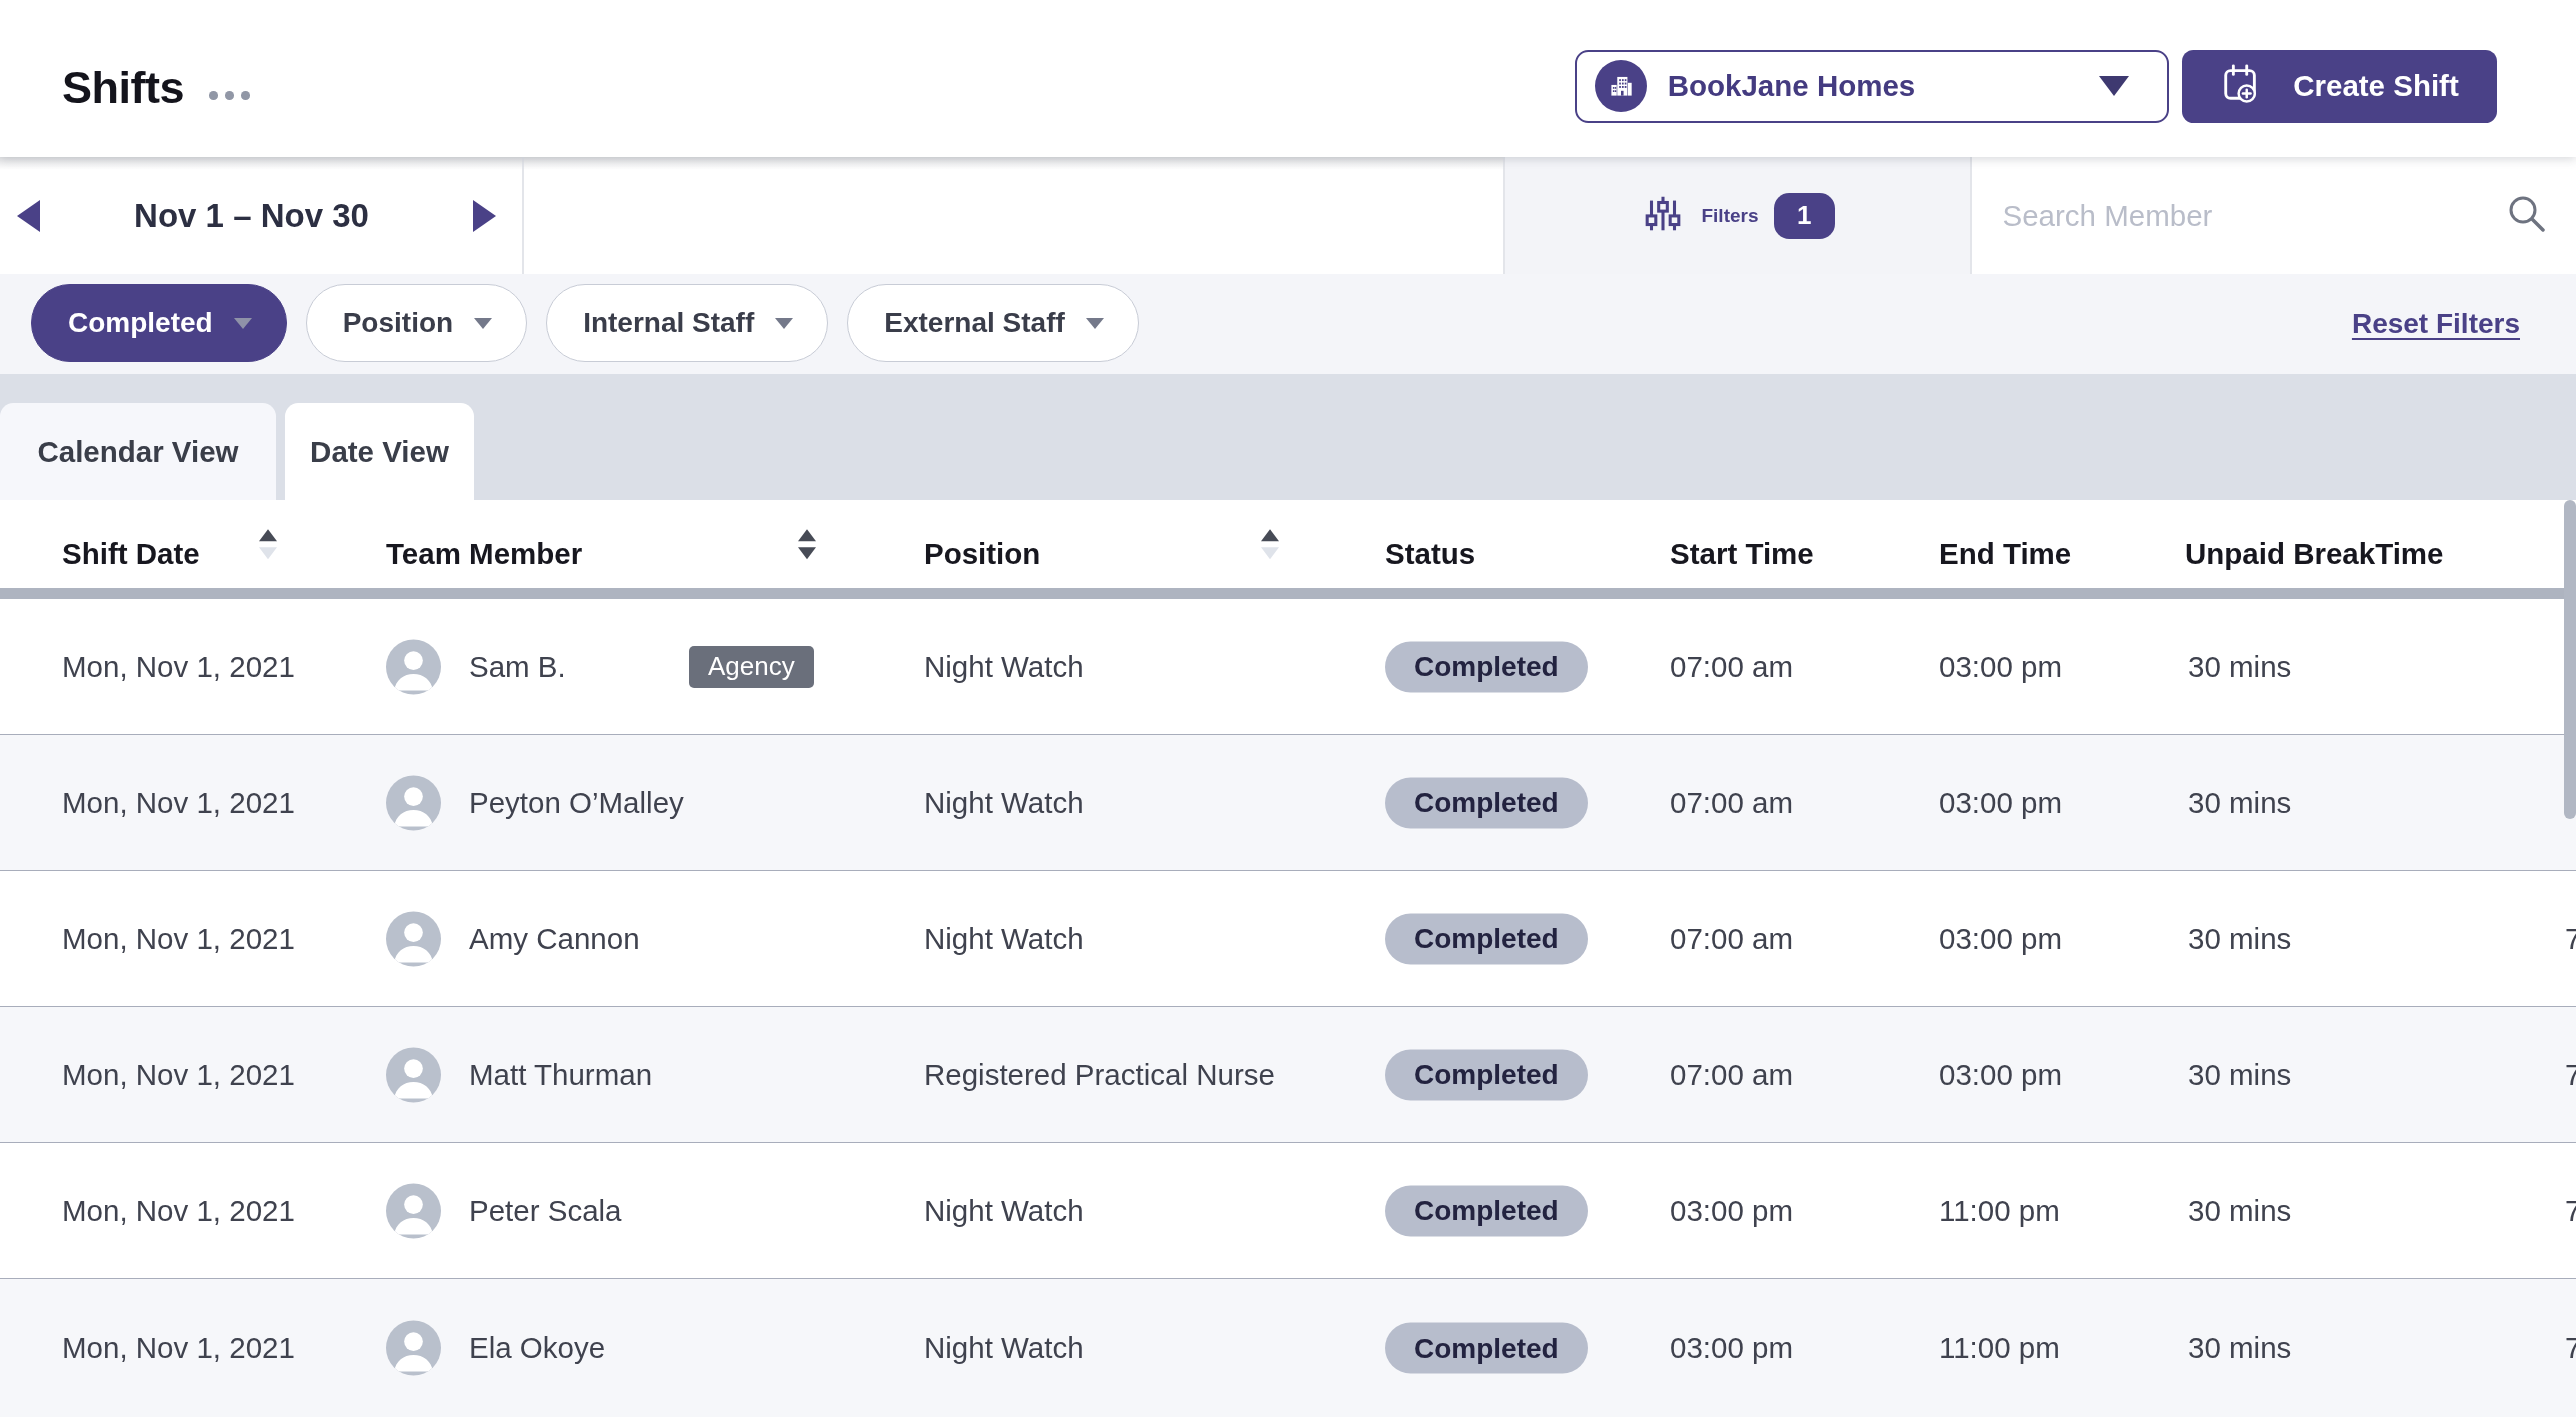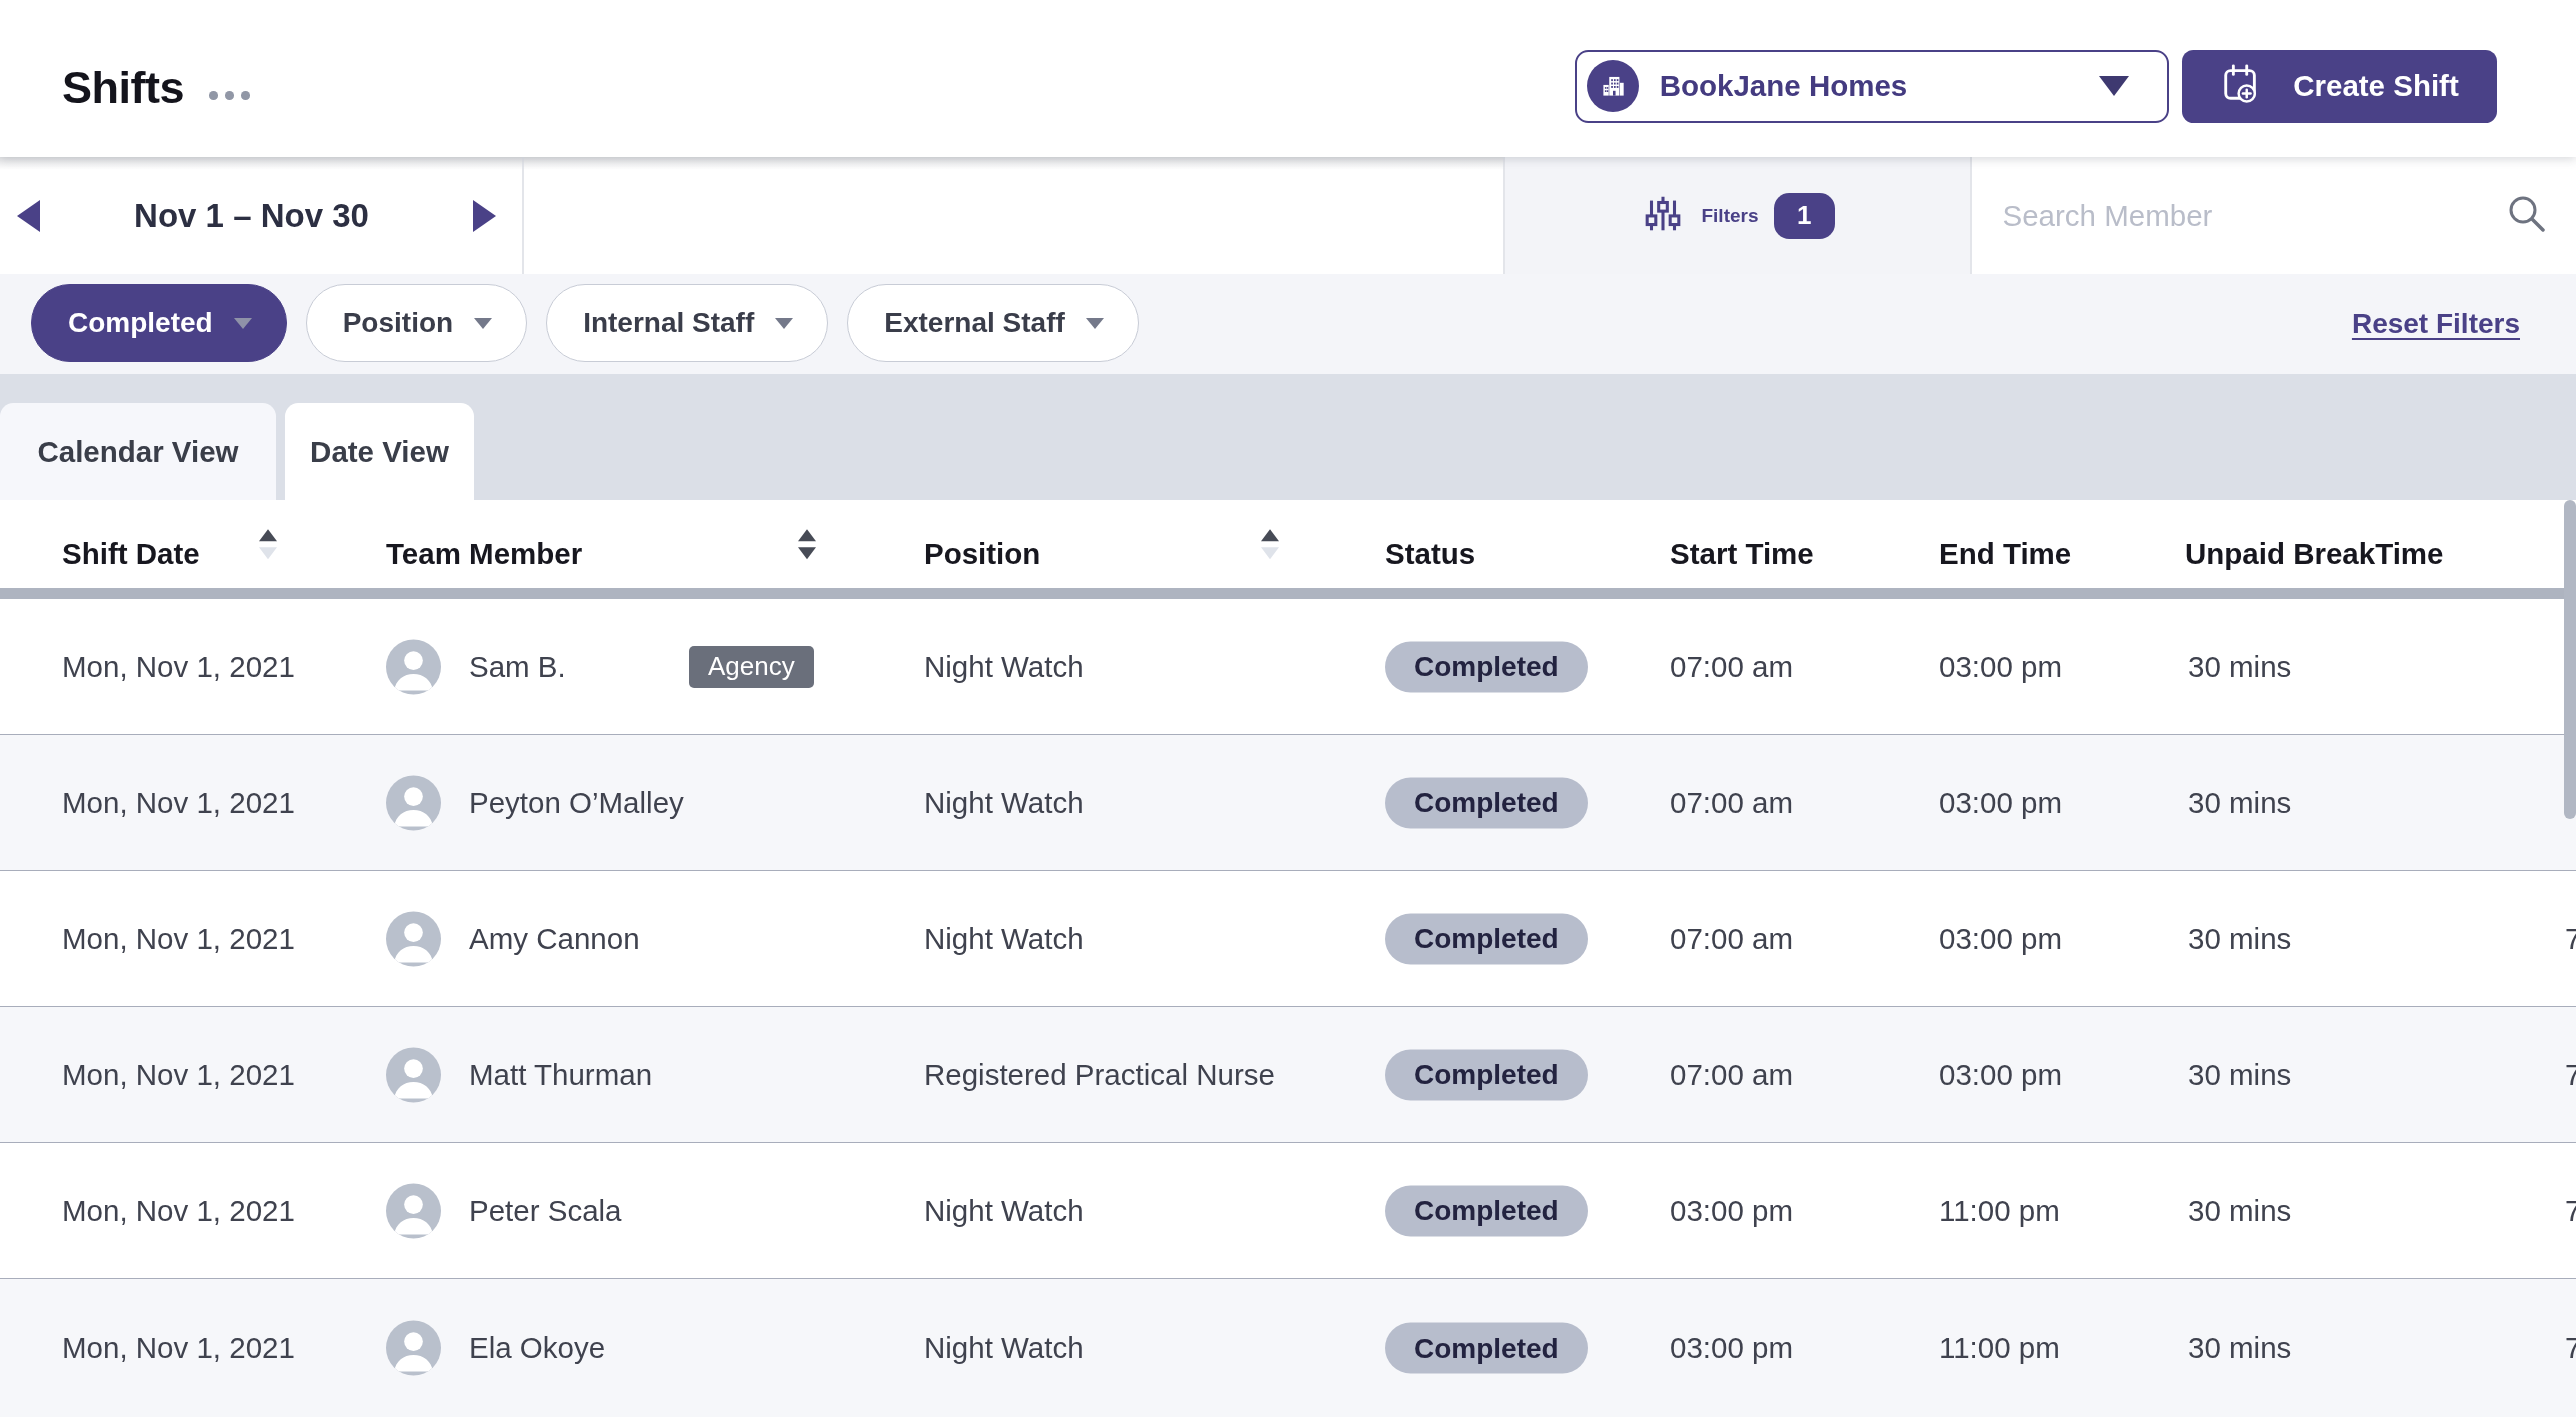--- a/index.html
+++ b/index.html
@@ -12,21 +12,21 @@
   
   .app-header { position:relative; height:138px; background:#fff; z-index:20;
     box-shadow:0 2.9px 9.5px rgba(40,45,60,0.18); }
   .title-wrap { position:absolute; left:62px; top:0; height:138px; display:flex; align-items:center; gap:25px; }
   .page-title { font-size:45px; font-weight:800; color:#14141c; letter-spacing:-0.5px; }
   .more-dots { display:flex; gap:7.6px; align-items:center; margin-top:15.2px; cursor:pointer; }
   .more-dots i { width:8.6px; height:8.6px; border-radius:50%; background:#9197a6; }
 
   .header-right { position:absolute; right:79px; top:30.5px; height:73px; display:flex; gap:13.3px; }
   .org-select { width:594px; height:73px; background:#fff; border:2.9px solid #4a4187; border-radius:13.3px;
-    display:flex; align-items:center; padding-left:10px; cursor:pointer; }
+    display:flex; align-items:center; padding-left:18px; cursor:pointer; }
   .org-icon { width:52px; height:52px; border-radius:50%; background:#4a4187; display:flex; align-items:center; justify-content:center; }
   .org-label { margin-left:21px; font-size:29.5px; font-weight:600; color:#443b80; }
   .org-caret { margin-left:auto; margin-right:38px; width:0; height:0;
     border-left:15.2px solid transparent; border-right:15.2px solid transparent; border-top:20px solid #3e3970; }
   .create-btn { width:315px; height:73px; background:#4a4187; border:none; border-radius:11.4px;
     display:flex; align-items:center; justify-content:center; gap:31px; cursor:pointer;
     color:#fff; font-size:29.5px; font-weight:600; font-family:"Liberation Sans", sans-serif; }
 
   
   .toolbar { position:relative; height:117px; background:#fff; z-index:10; }

